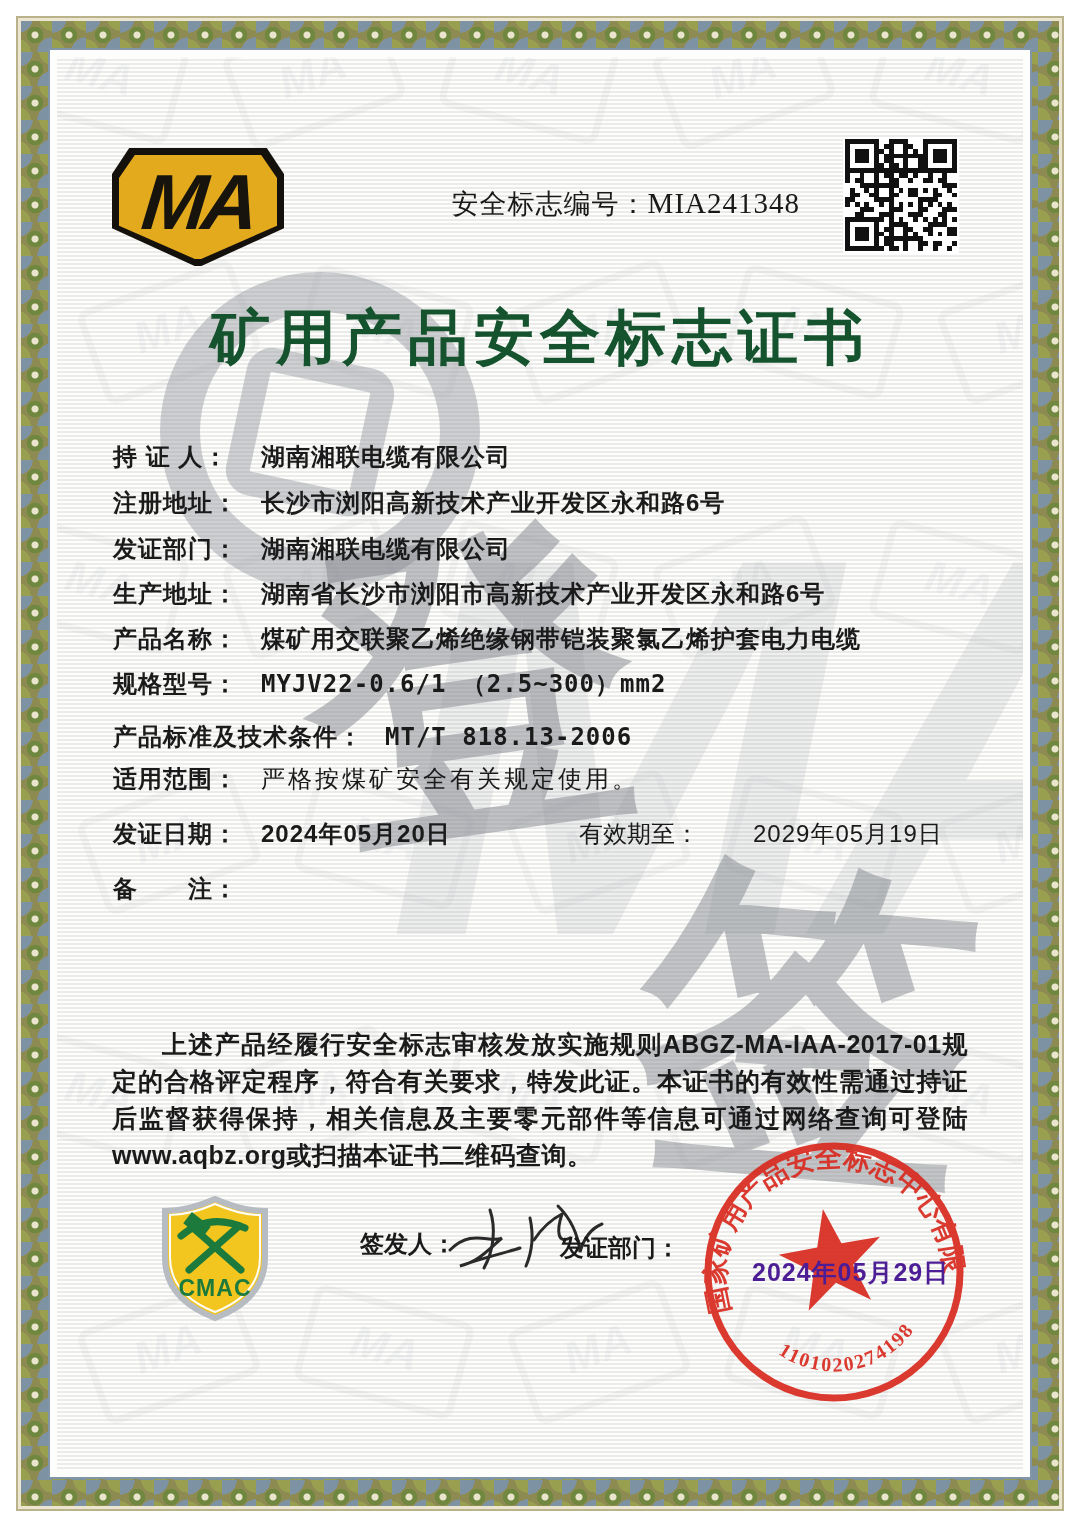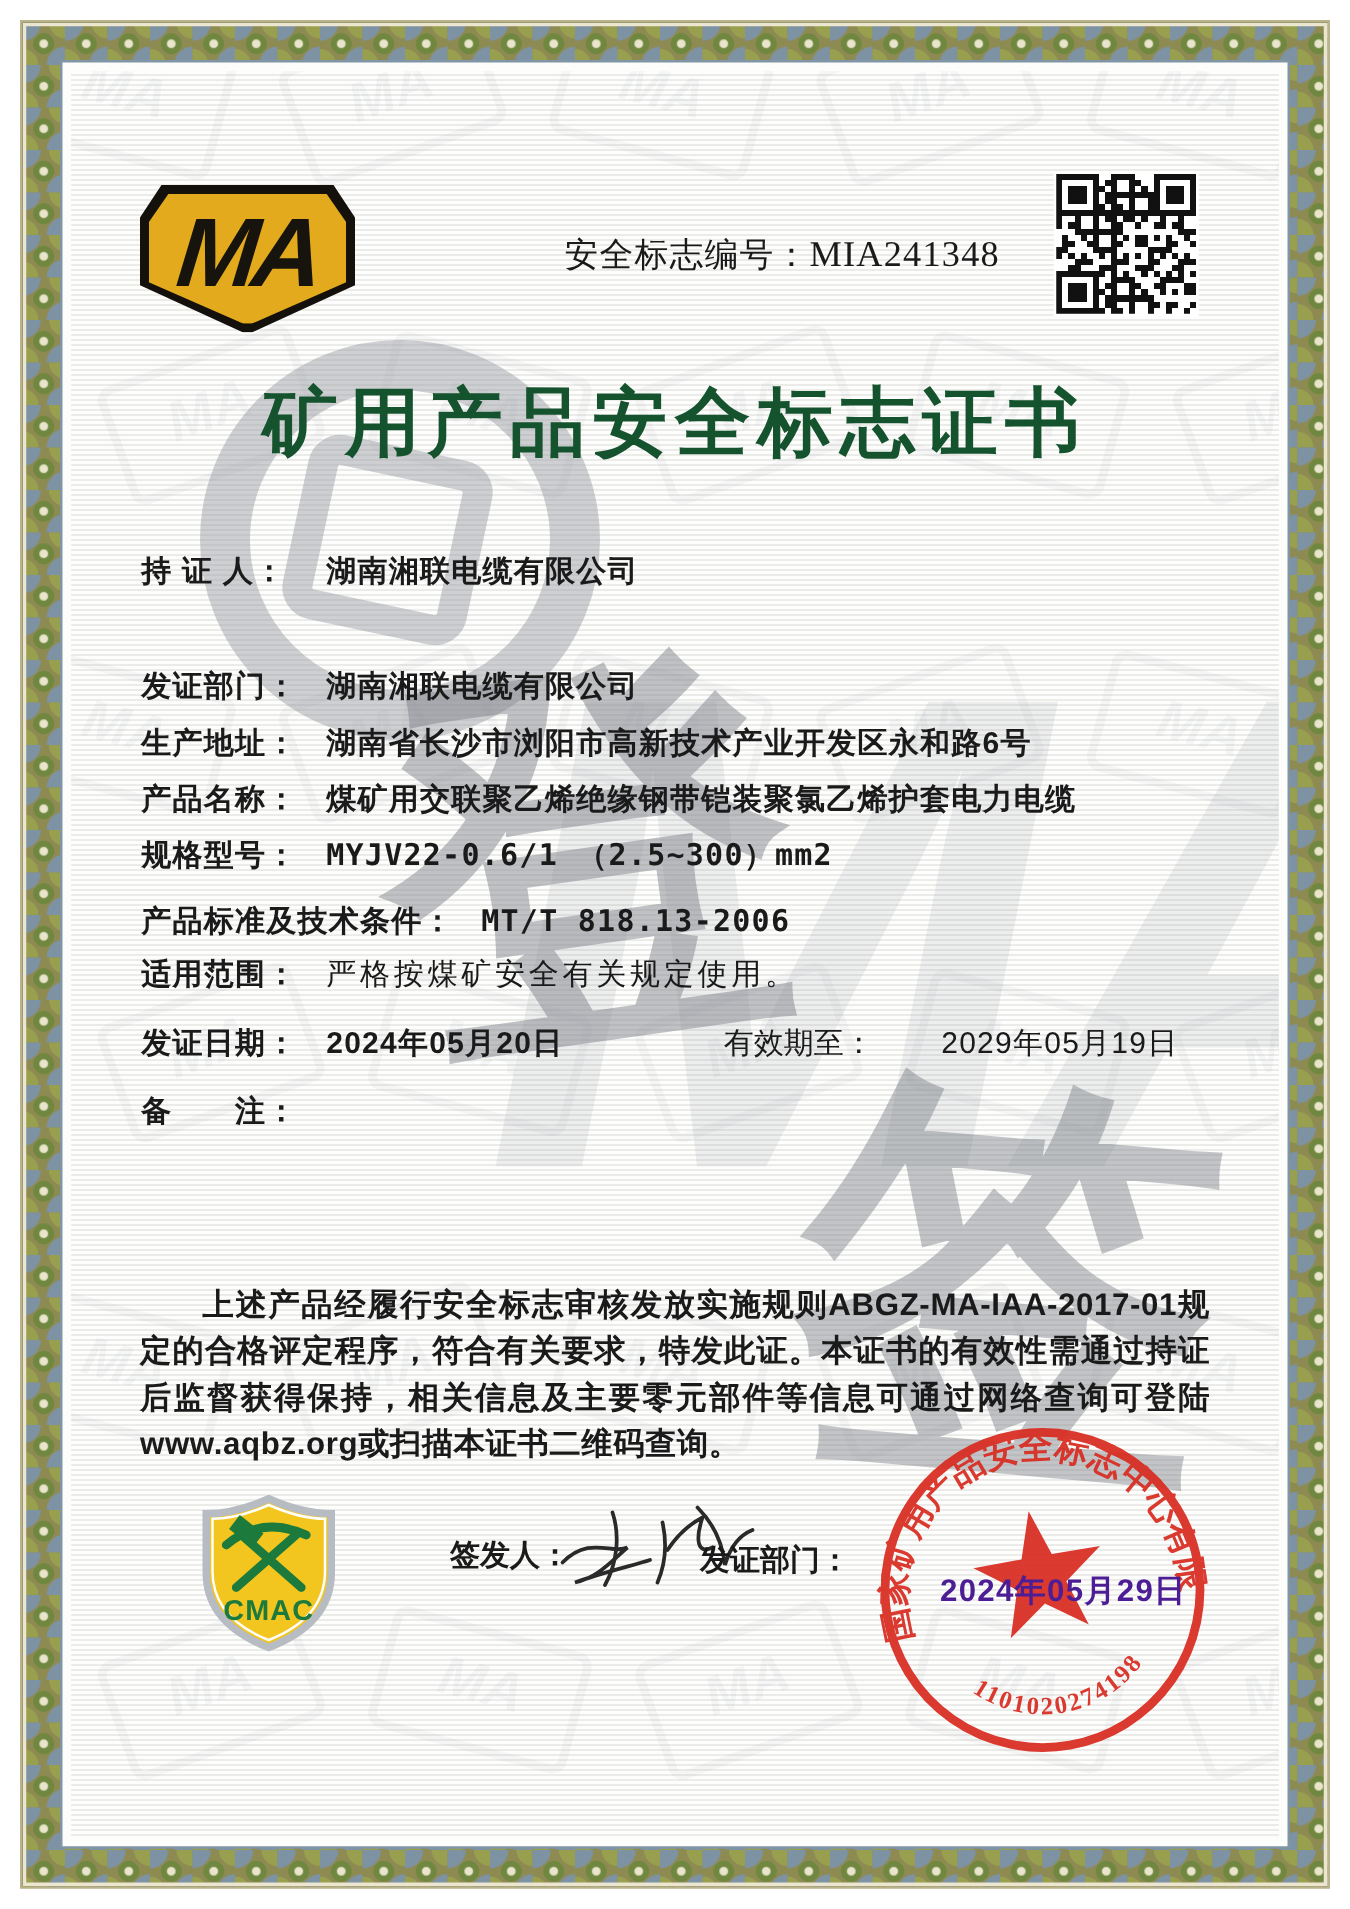--- a/index.html
+++ b/index.html
@@ -421,20 +421,24 @@
         <rect x="18" y="22" width="1" height="1"></rect>
         <rect x="21" y="22" width="1" height="1"></rect>
       </svg></div>
 
   <div class="title">矿用产品安全标志证书</div>
 
   <div class="row r1">
     <span class="lbl">持 证 人：</span>
     <span class="val">湖南湘联电缆有限公司</span>
   </div>
+  <div class="row r2">
+    <span class="lbl">注册地址：</span>
+    <span class="val">长沙市浏阳高新技术产业开发区永和路6号</span>
+  </div>
   <div class="row r3">
     <span class="lbl">发证部门：</span>
     <span class="val">湖南湘联电缆有限公司</span>
   </div>
   <div class="row r4">
     <span class="lbl">生产地址：</span>
     <span class="val">湖南省长沙市浏阳市高新技术产业开发区永和路6号</span>
   </div>
   <div class="row r5">
     <span class="lbl">产品名称：</span>

